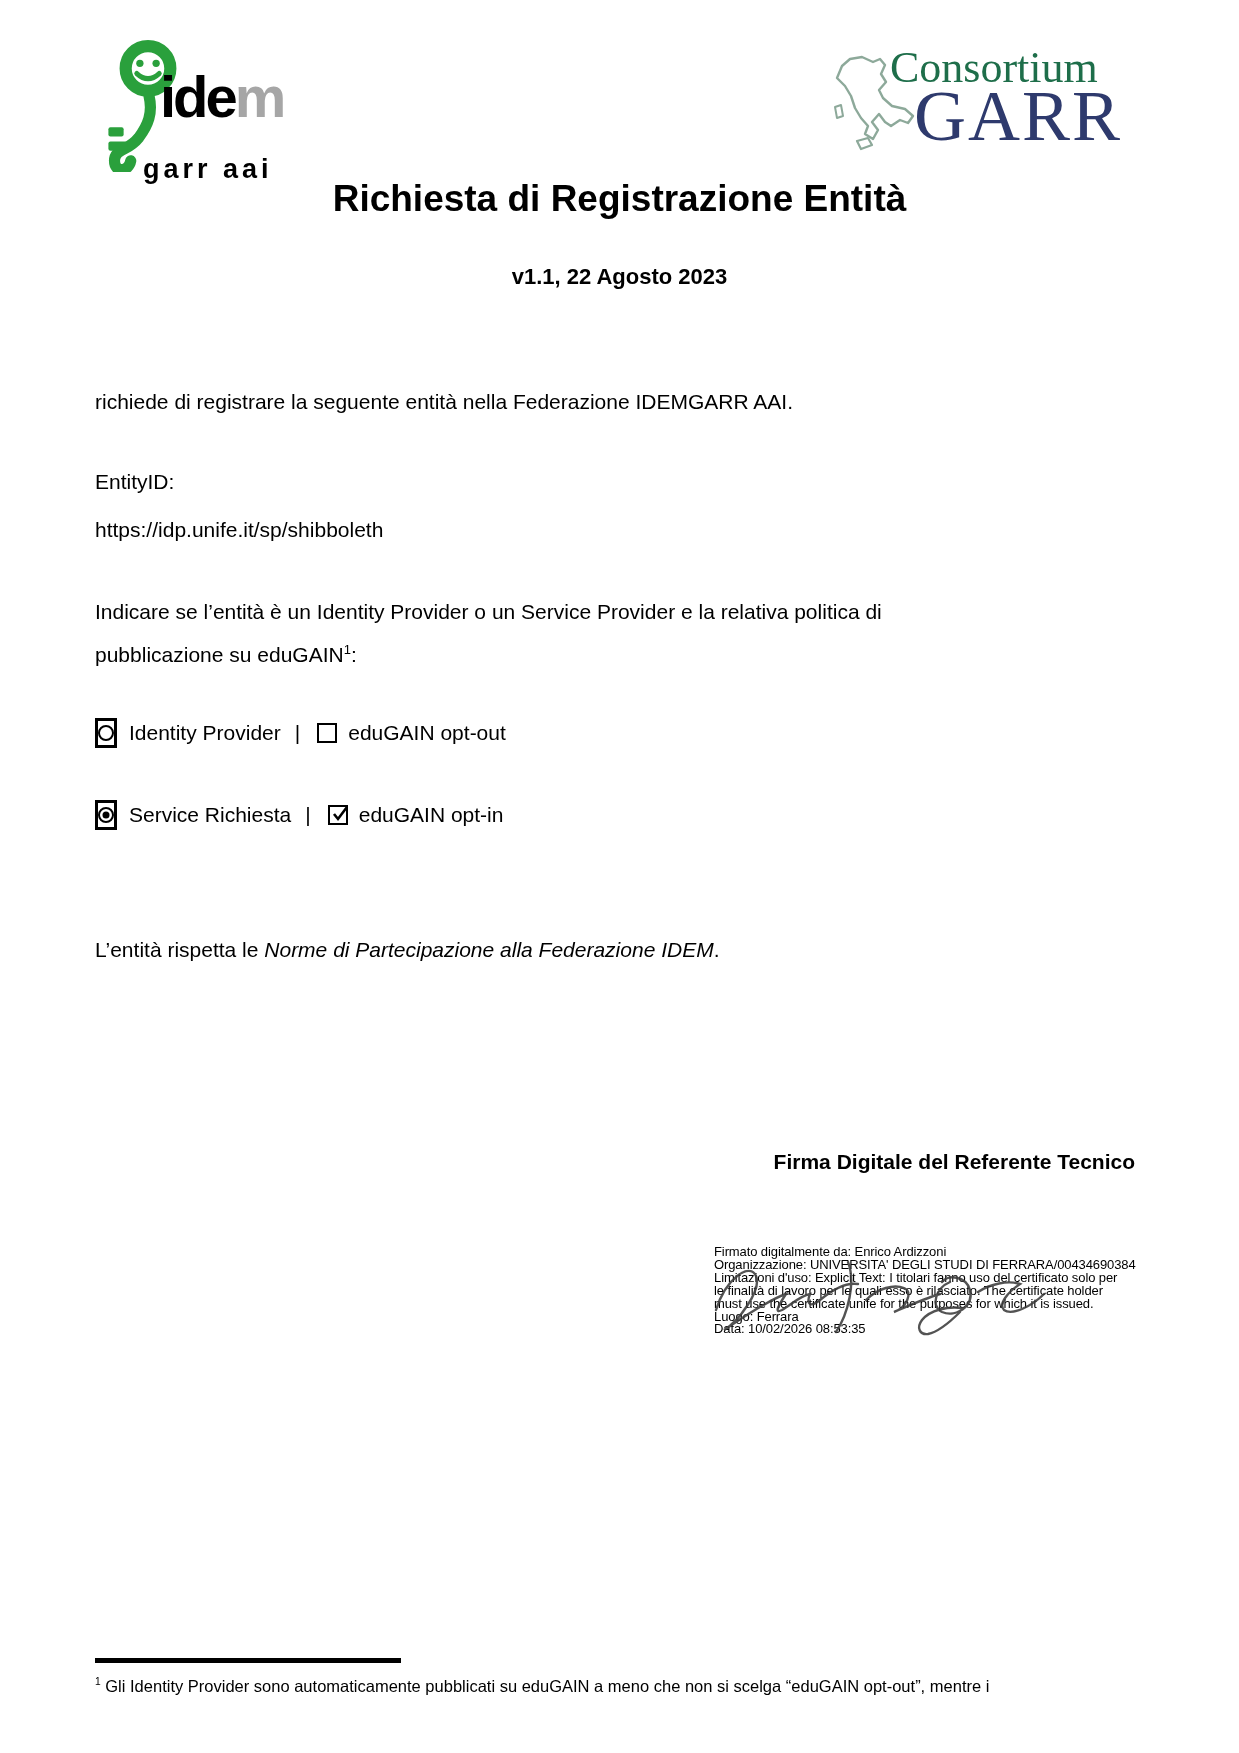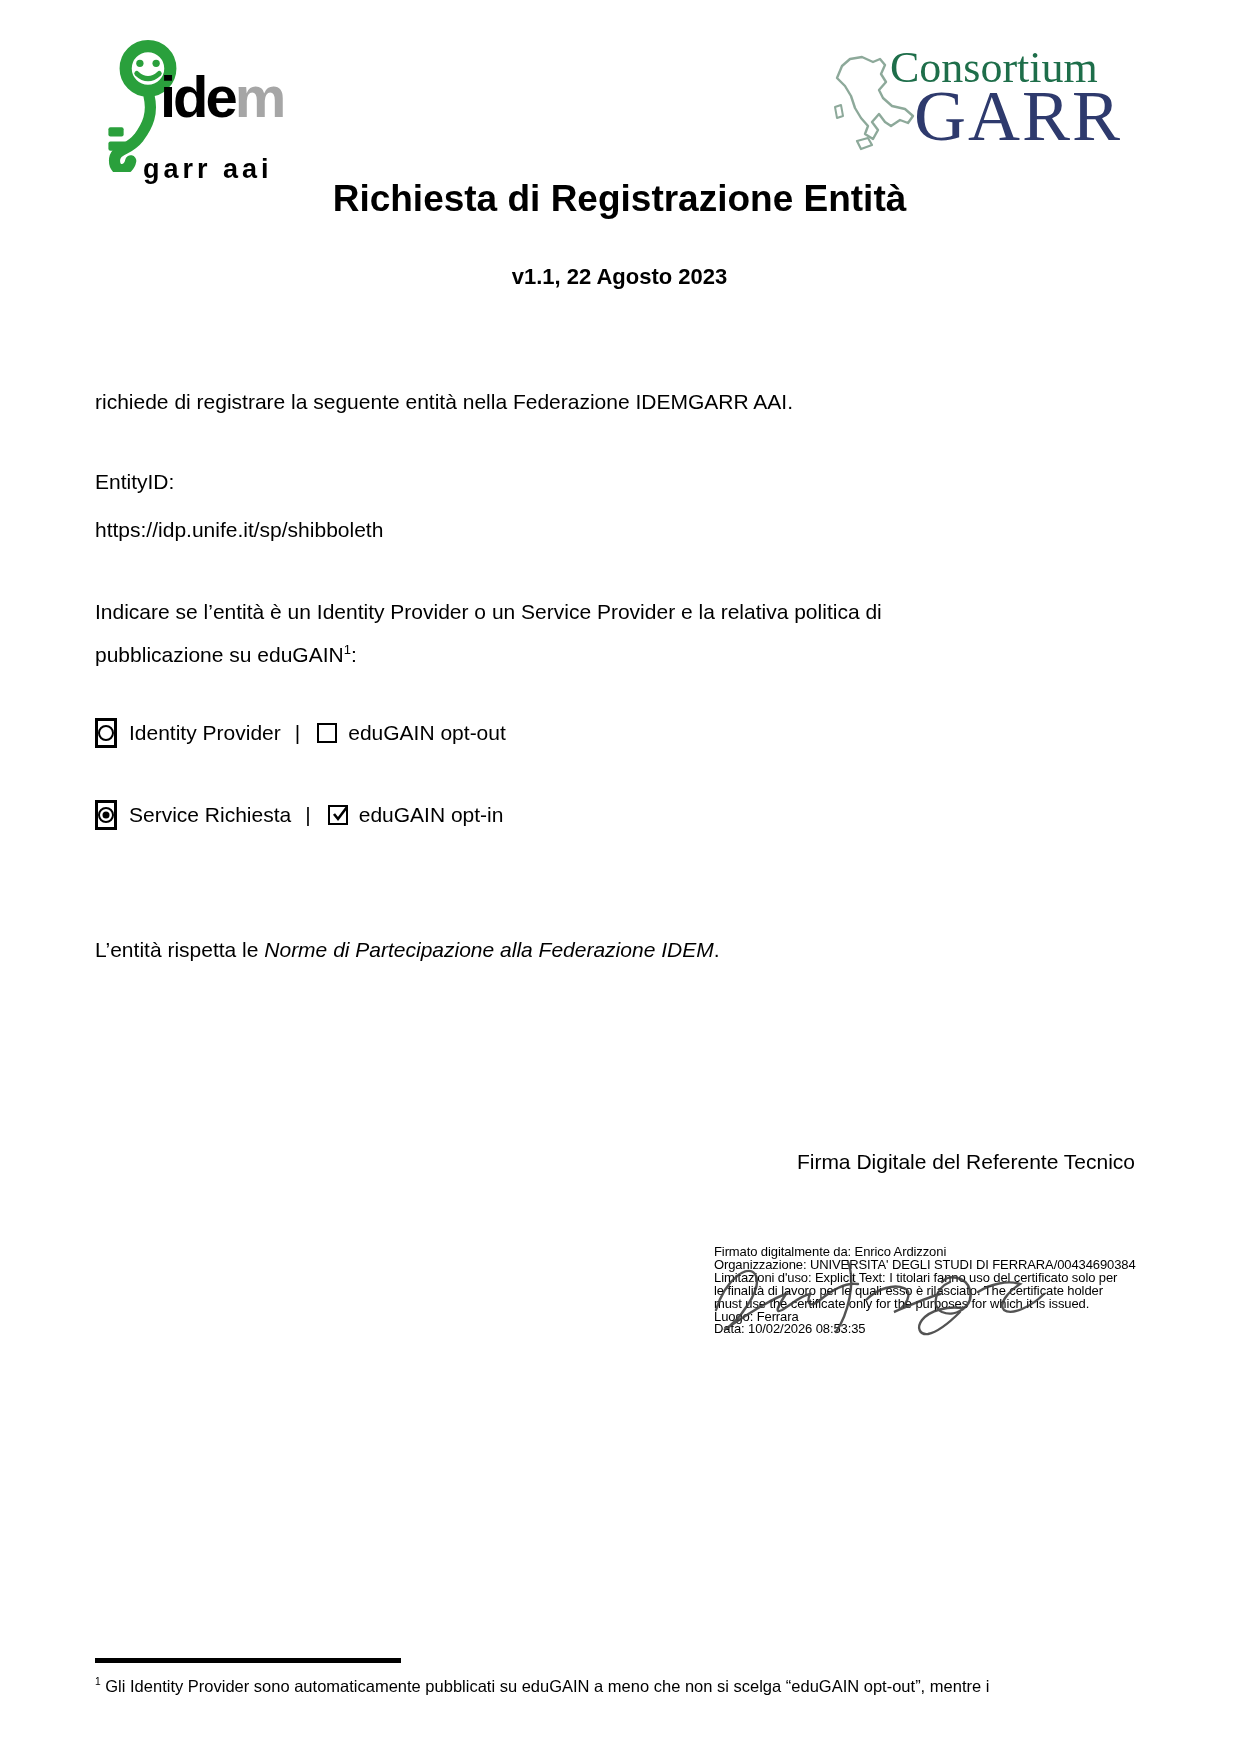--- a/index.html
+++ b/index.html
@@ -40,21 +40,21 @@
     transform:translate(-50%,-50%);border:2px solid #000;border-radius:50%;}
   .radio-dot{position:absolute;left:50%;top:50%;width:7px;height:7px;
     transform:translate(-50%,-50%);border-radius:50%;background:#000;display:none;}
   .radio-glyph.selected .radio-dot{display:block;}
   .opt-sep{margin:0 17px 0 14px;}
   .checkbox-glyph{display:inline-block;width:16px;height:16px;border:2px solid #000;
     margin-right:11px;position:relative;flex:0 0 auto;}
   .checkbox-glyph svg{position:absolute;left:0;top:-3px;}
 
   
-  .firma-caption{right:104px;top:1150px;font-size:21px;}
+  .firma-caption{right:104px;top:1150px;font-size:21px;font-weight:bold;}
   .sig-block{left:714px;top:1246px;font-size:13px;line-height:12.9px;
     letter-spacing:-0.1px;}
   .sig-block div{white-space:nowrap;}
   .scrawl{left:698px;top:1248px;width:372px;height:100px;}
 
   
   .footnote-rule{left:95px;top:1658px;width:306px;height:5px;background:#000;}
   .footnote-text{left:95px;top:1670px;font-size:16.5px;line-height:24.5px;}
 </style>
 </head>
@@ -126,21 +126,21 @@
 
   <div class="abs body-line" style="top:938px"><span>L’entità rispetta le </span><i>Norme di Partecipazione alla Federazione IDEM</i><span>.</span></div>
 
   <div class="abs firma-caption">Firma Digitale del Referente Tecnico</div>
 
   <div class="abs sig-block">
     <div>Firmato digitalmente da: Enrico Ardizzoni</div>
     <div>Organizzazione: UNIVERSITA' DEGLI STUDI DI FERRARA/00434690384</div>
     <div>Limitazioni d'uso: Explicit Text: I titolari fanno uso del certificato solo per</div>
     <div>le finalità di lavoro per le quali esso è rilasciato. The certificate holder</div>
-    <div>must use the certificate only for the purposes for which it is issued.</div>
+    <div>must use the certificate unife for the purposes for which it is issued.</div>
     <div>Luogo: Ferrara</div>
     <div>Data: 10/02/2026 08:53:35</div>
   </div>
 
   <svg class="abs scrawl" viewBox="0 0 372 100">
     <g fill="none" stroke="#3c3c3c" stroke-width="2.4" stroke-linecap="round" opacity="0.88">
       <path d="M18,62 C28,30 52,14 58,28 C64,42 40,74 26,82 C44,70 70,52 88,46 C80,58 76,66 84,62 C94,56 102,48 112,46 C108,56 112,60 122,52 C134,42 148,34 160,36"></path>
       <path d="M150,14 C158,34 150,66 138,84"></path>
       <path d="M168,52 C180,40 196,36 206,40 C216,44 208,60 196,64 C210,58 228,50 242,46"></path>
       <path d="M252,34 C238,40 232,58 244,64 C258,70 276,58 272,42 C268,28 250,26 244,34"></path>

